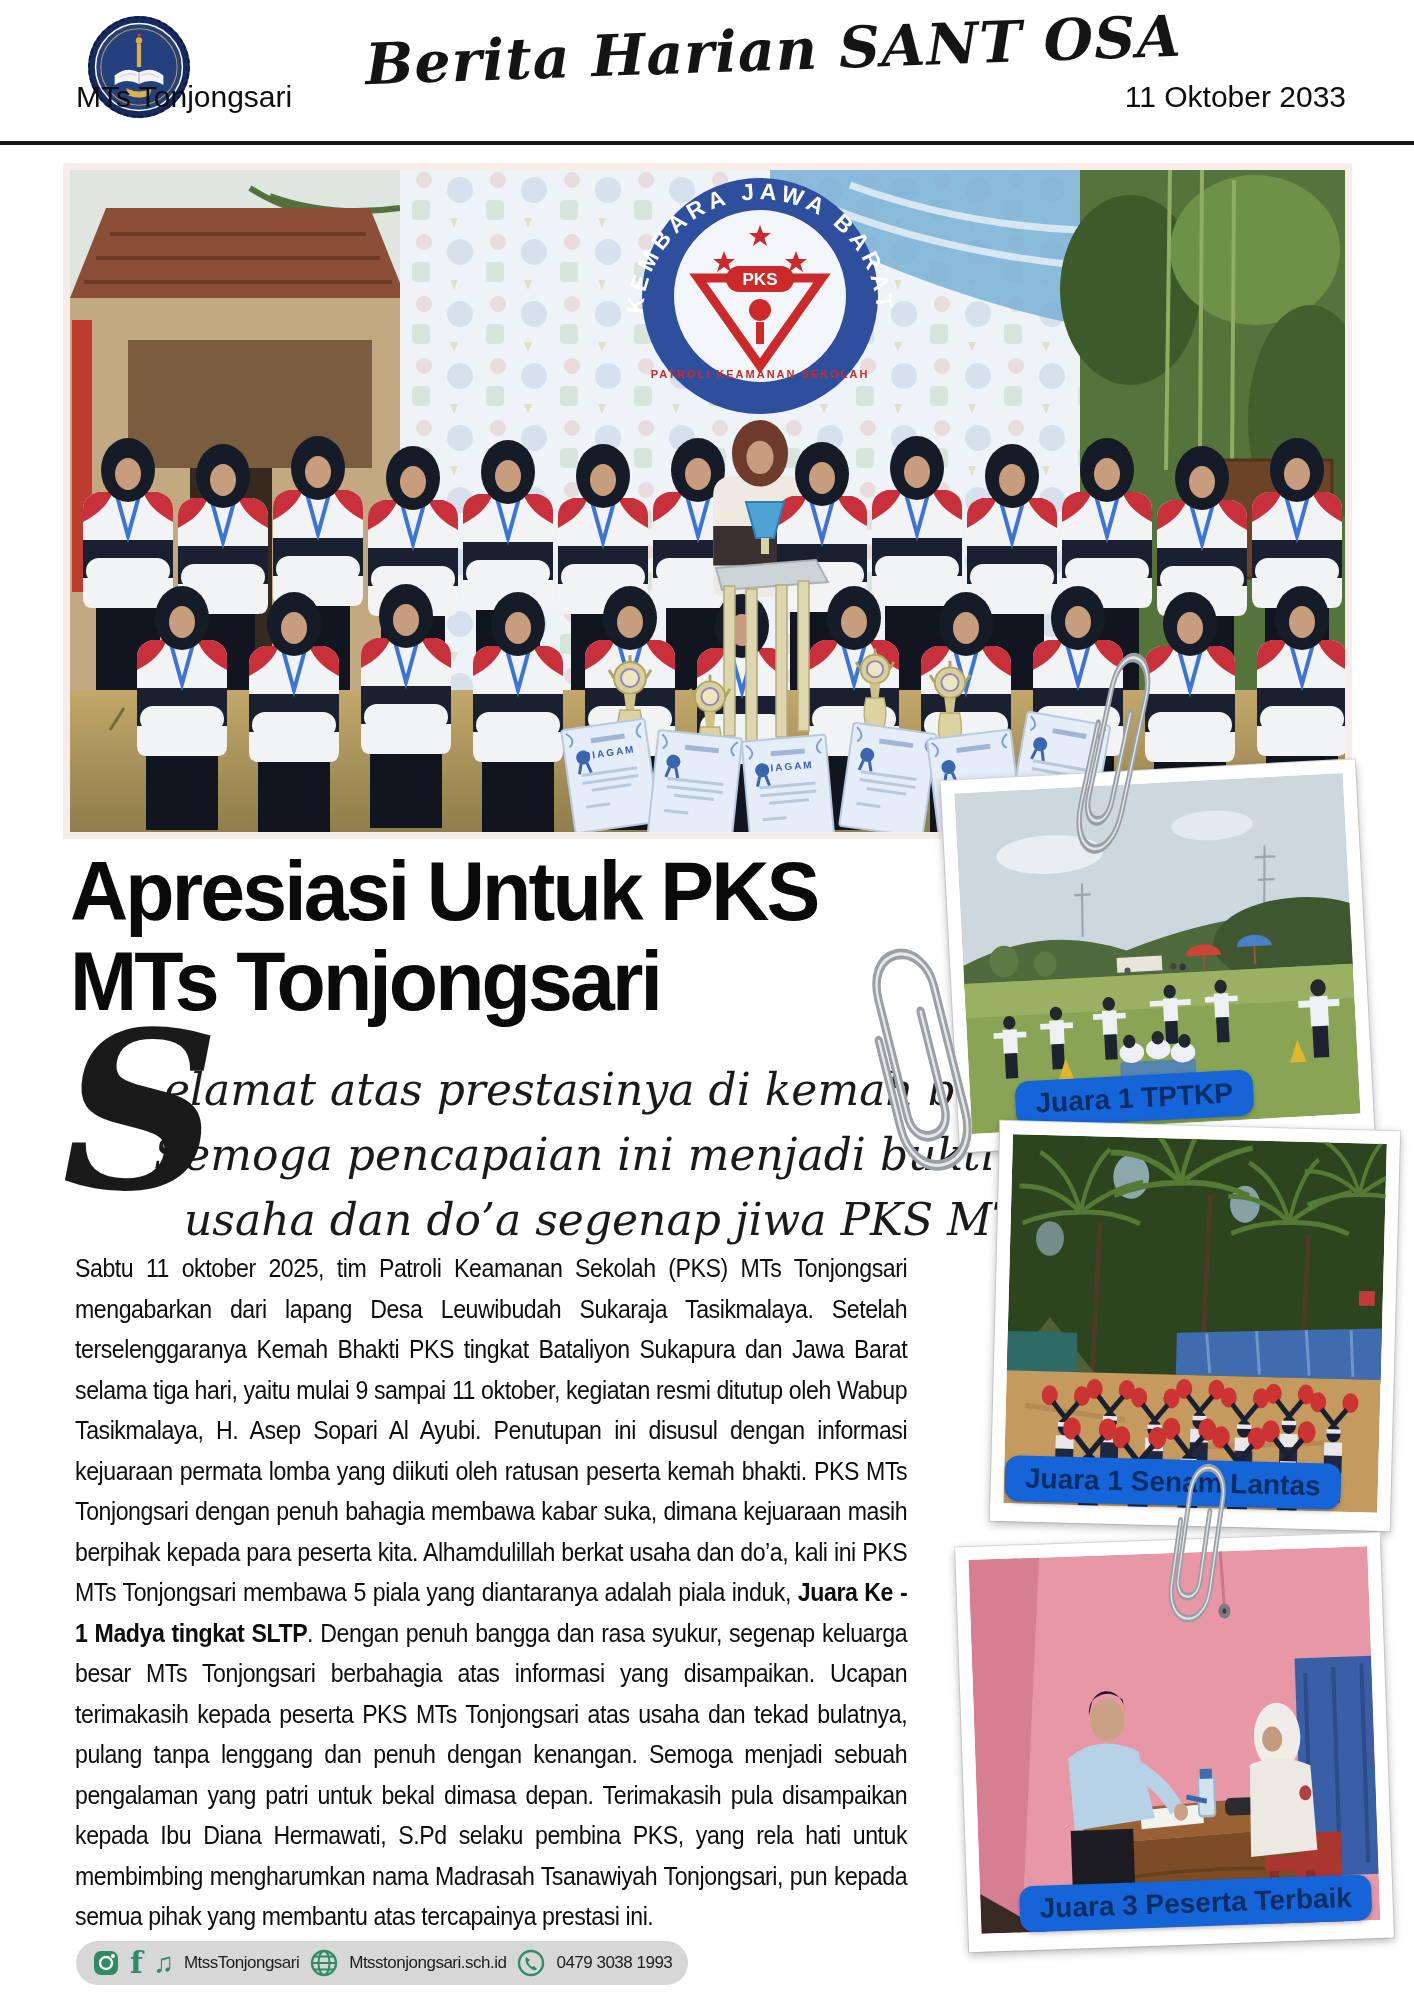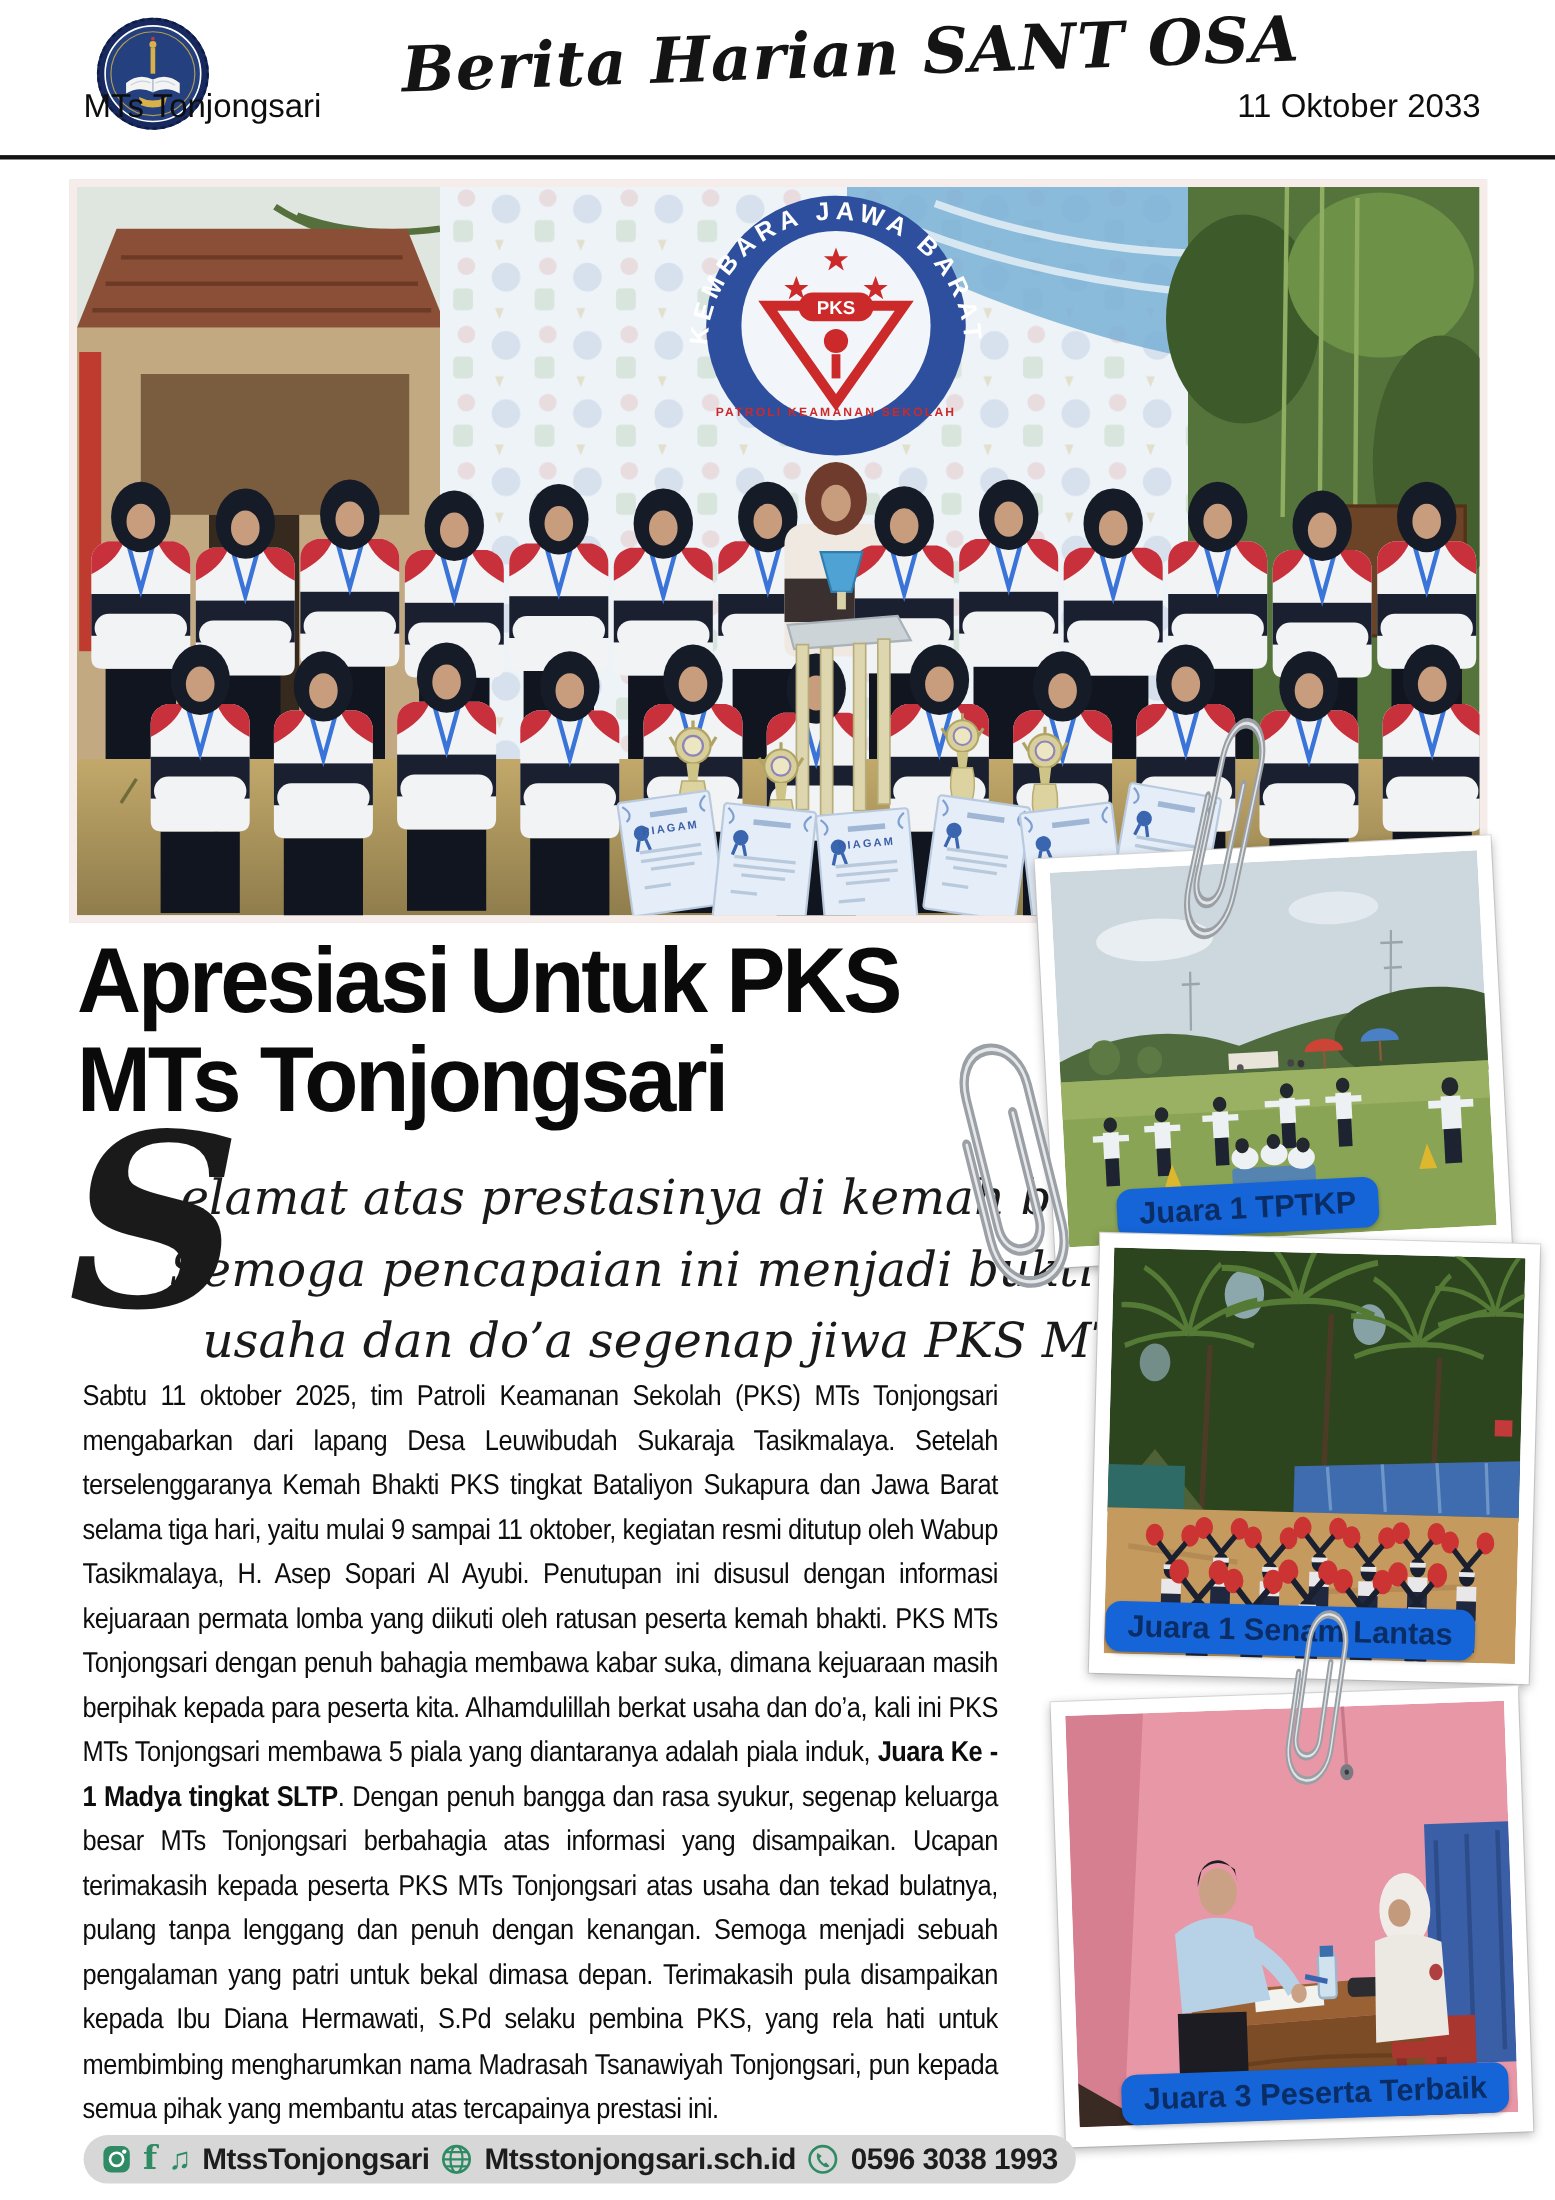--- a/index.html
+++ b/index.html
@@ -31,21 +31,21 @@
   .polaroid{position:absolute;background:#ffffff;box-shadow:0 3px 10px rgba(0,0,0,.3),0 0 0 1px #e4e4e4;
             padding:13px 13px 18px 13px;box-sizing:border-box;}
   .polaroid svg{display:block;width:100%;height:100%;}
   .caption{position:absolute;background:#1565d8;color:#0a2d66;font-weight:bold;font-size:28px;
            padding:7px 20px;border-radius:14px;white-space:nowrap;box-shadow:0 2px 4px rgba(0,0,0,.25);}
   
   .clip{position:absolute;}
   
   .footer{left:76px;top:1941px;display:flex;align-items:center;gap:10px;background:#d7d7d7;
           border-radius:22px;padding:5px 16px;height:44px;box-sizing:border-box;}
-  .footer .txt{font-weight:bold;font-size:27px;color:#1d1d1d;letter-spacing:-.5px;}
+  .footer .txt{font-weight:normal;font-size:17px;color:#1d1d1d;letter-spacing:-.5px;}
   .footer .ic{display:flex;align-items:center;}
   .fb-f{font-weight:900;font-size:30px;color:#2e8b63;font-family:"DejaVu Serif",serif;line-height:28px;}
   .tiktok{font-size:28px;color:#2e8b63;font-weight:bold;line-height:28px;}
 </style>
 </head>
 <body>
 
 <div class="page">
 
   <svg class="abs" style="left:86px;top:14px" width="106" height="106" viewBox="0 0 100 100">
@@ -421,16 +421,16 @@
         <path d="M3,15 L27,15 M5,8.5 L25,8.5 M5,21.5 L25,21.5" stroke="#2e8b63" stroke-width="2"></path>
       </svg>
     </span>
     <span class="txt">Mtsstonjongsari.sch.id</span>
     <span class="ic">
       <svg width="30" height="30" viewBox="0 0 30 30">
         <circle cx="15" cy="15" r="12" fill="none" stroke="#2e8b63" stroke-width="2.4"></circle>
         <path d="M10,9 q-2,6 4,11 q5,4 7,1 l-3,-3 -2,1 q-3,-2 -4,-5 l2,-2 Z" fill="#2e8b63"></path>
       </svg>
     </span>
-    <span class="txt">0596 3038 1993</span>
+    <span class="txt">0479 3038 1993</span>
   </div>
 
 </div>
 
 </body></html>

